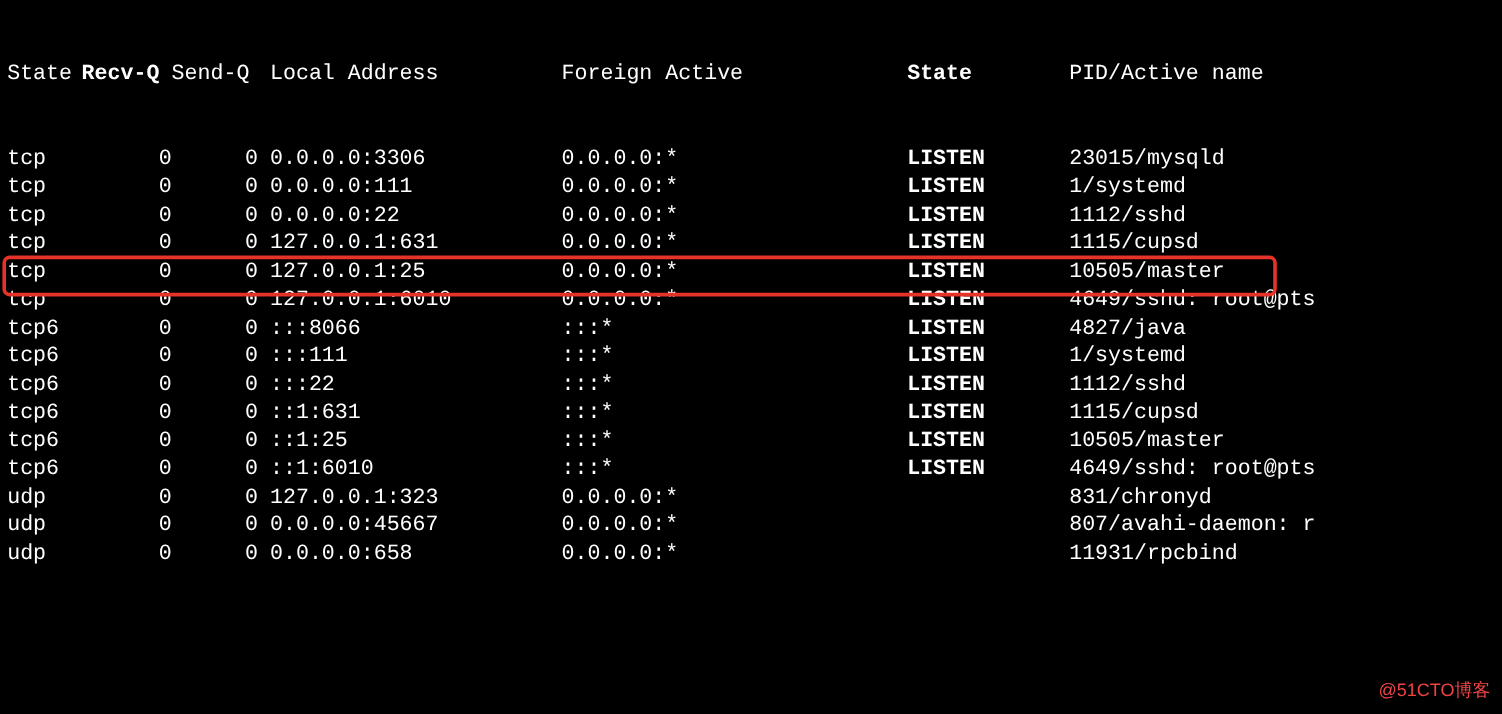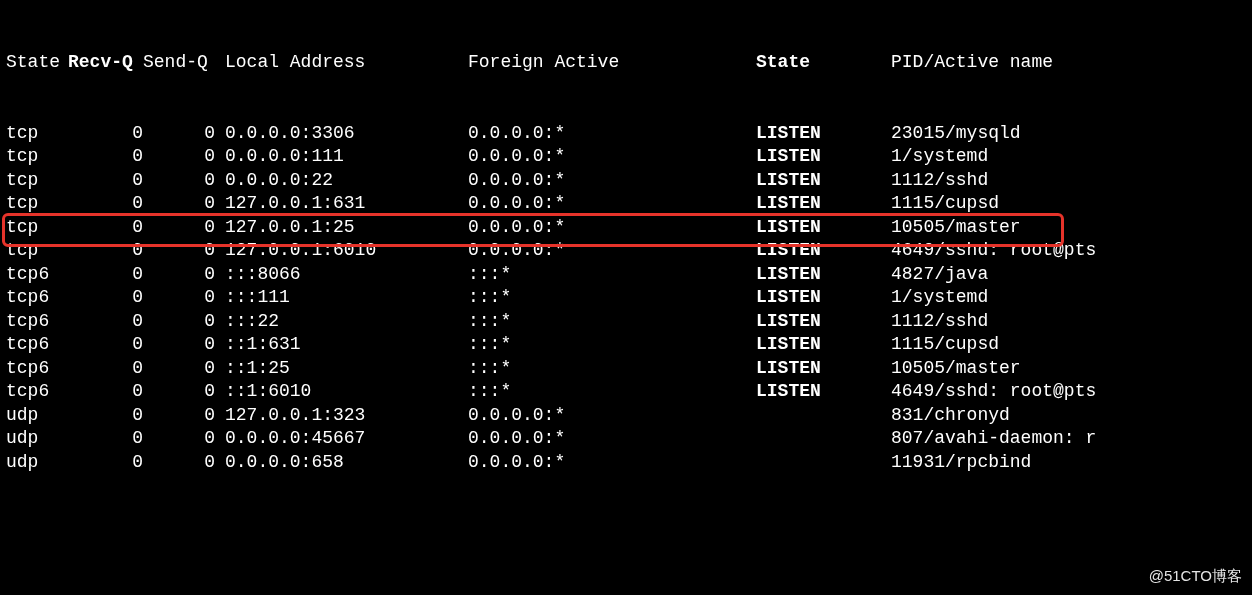--- a/index.html
+++ b/index.html
@@ -34,21 +34,21 @@
       left: 2px;
       top: 213px;
       width: 1062px;
       height: 34px;
       pointer-events: none;
     }
     .watermark {
       position: absolute;
       right: 10px;
       bottom: 8px;
-      color: #e5e5e5;
+      color: #ef4444;
       font-size: 15px;
       font-family: sans-serif;
     }
     .col-proto { display:inline-block; width: 72px; }
     .col-recvq { display:inline-block; width: 65px; text-align:right; }
     .col-sendq { display:inline-block; width: 72px; text-align:right; }
     .col-local { display:inline-block; width: 253px; padding-left:10px;}
     .col-foreign { display:inline-block; width: 288px; }
     .col-state { display:inline-block; width: 135px; font-weight: bold; }
     .col-prog  { display:inline-block; }

